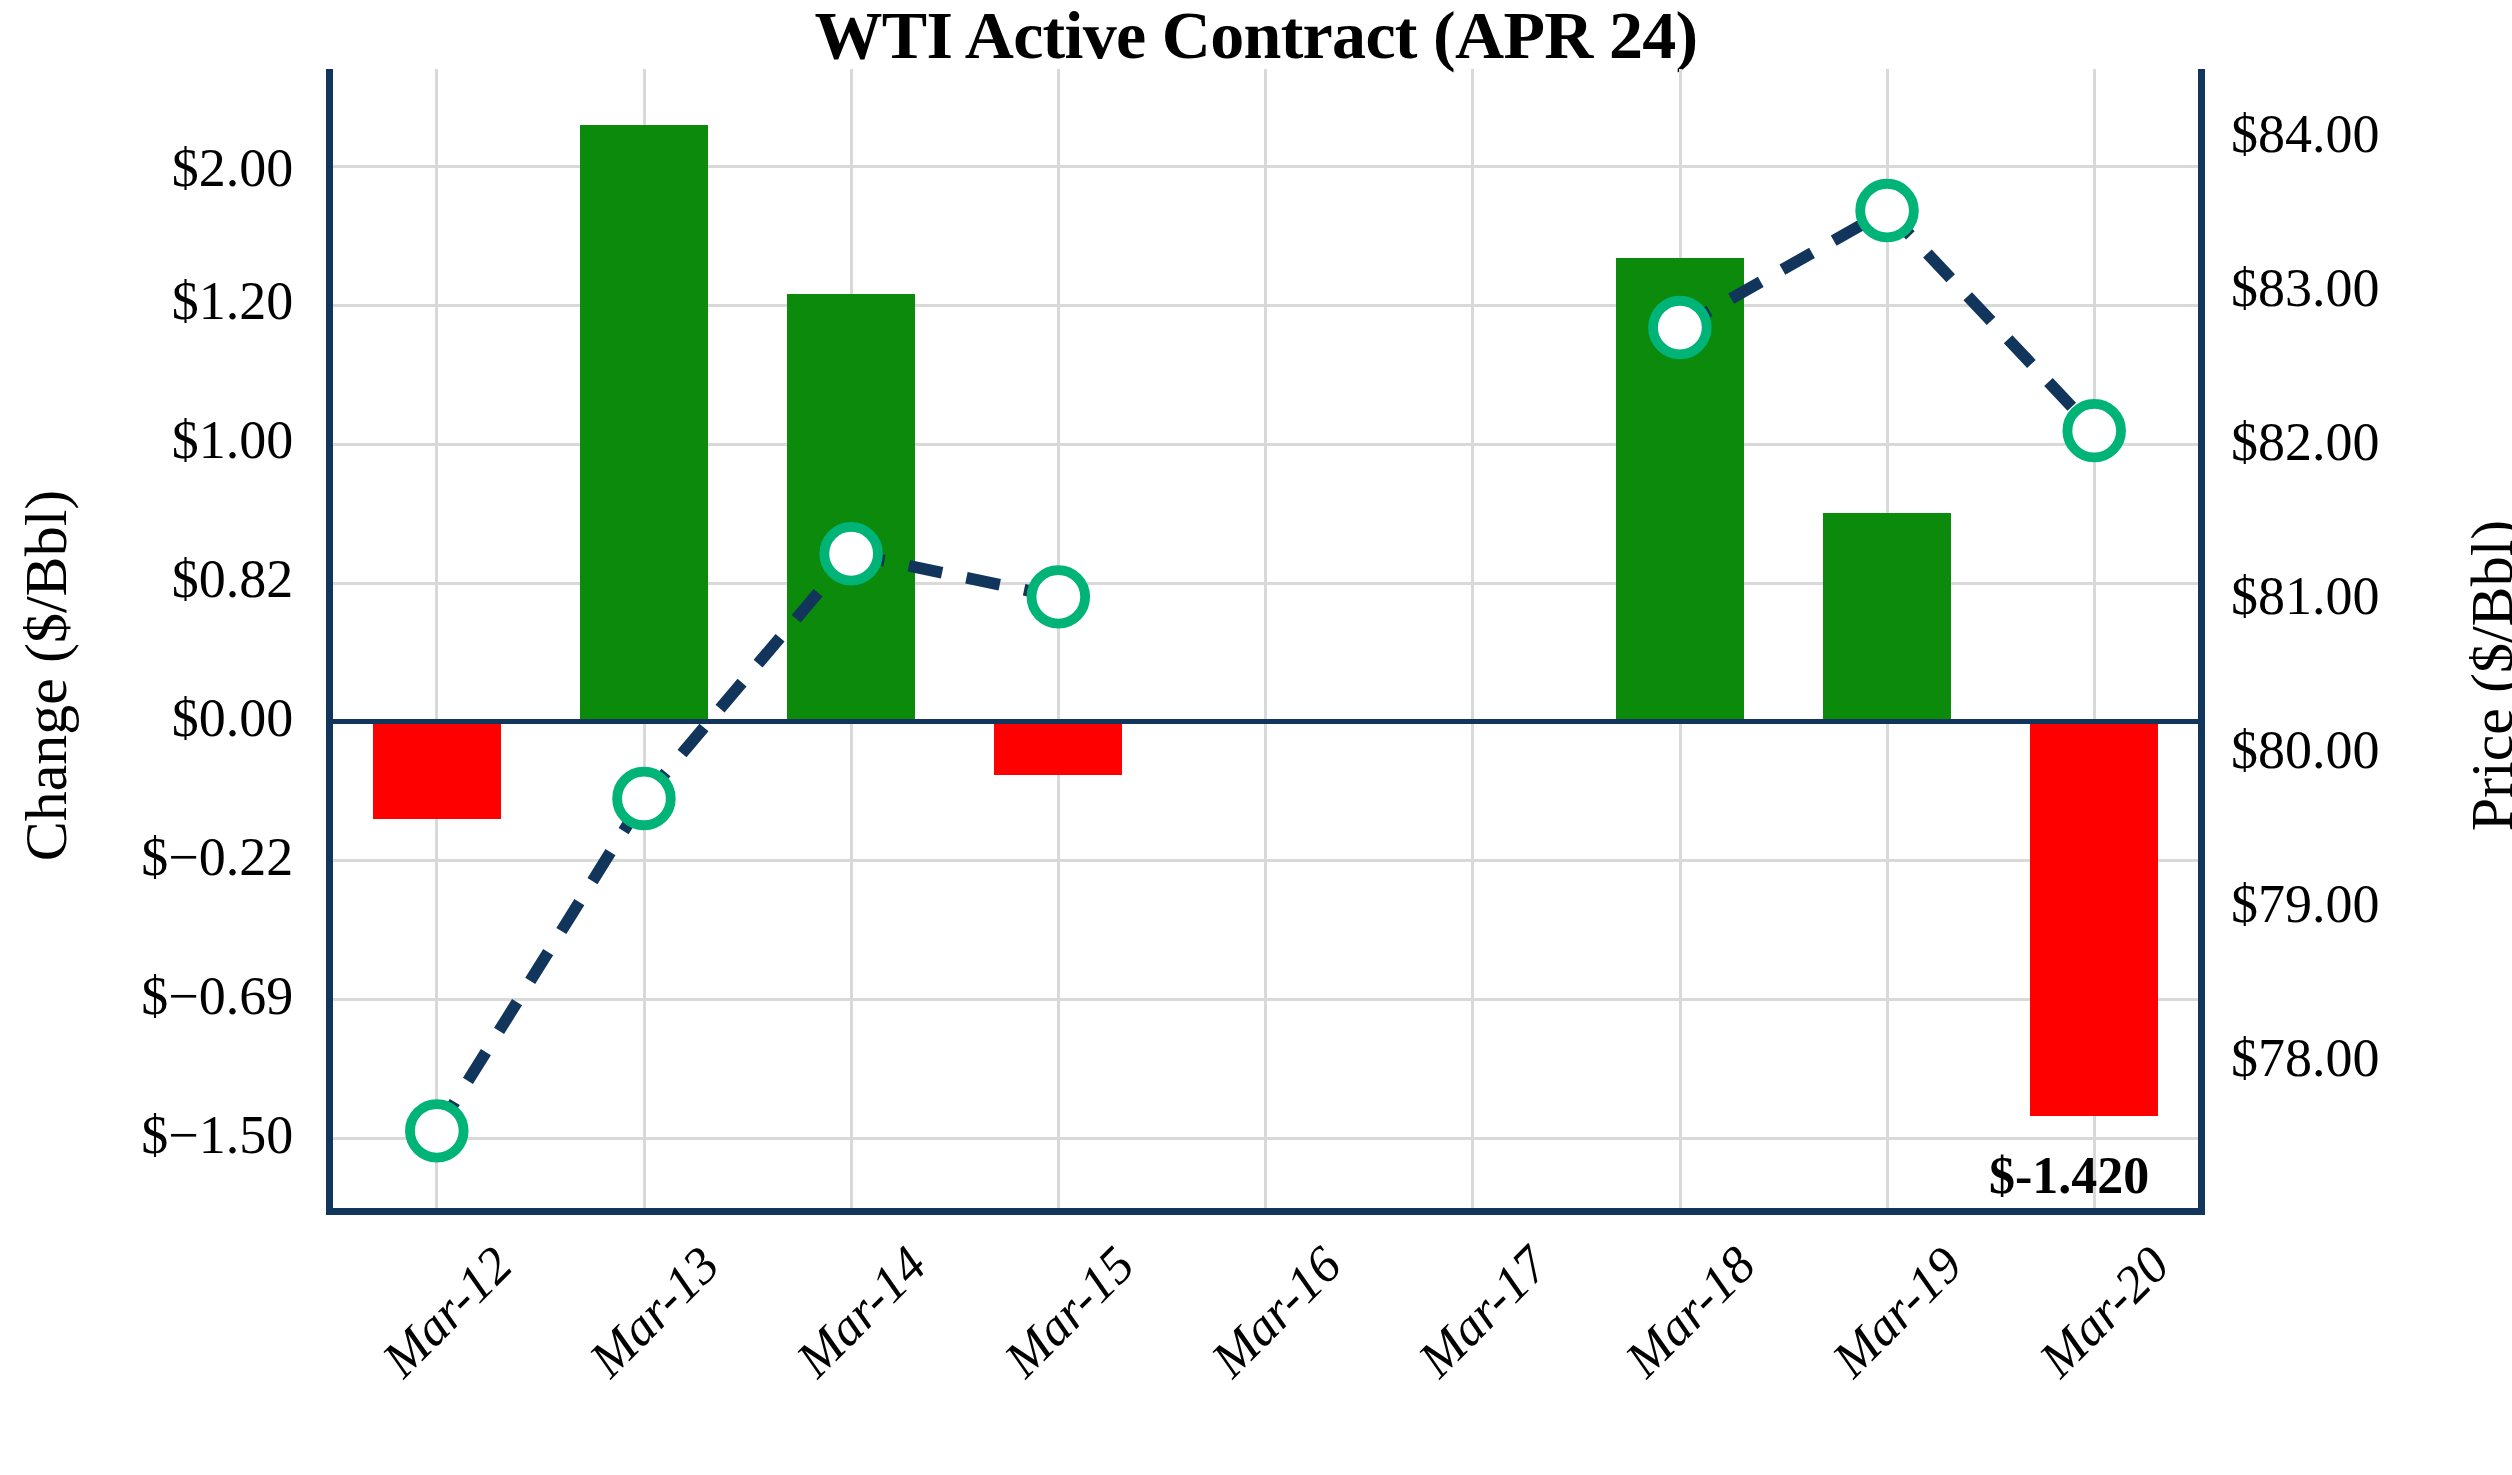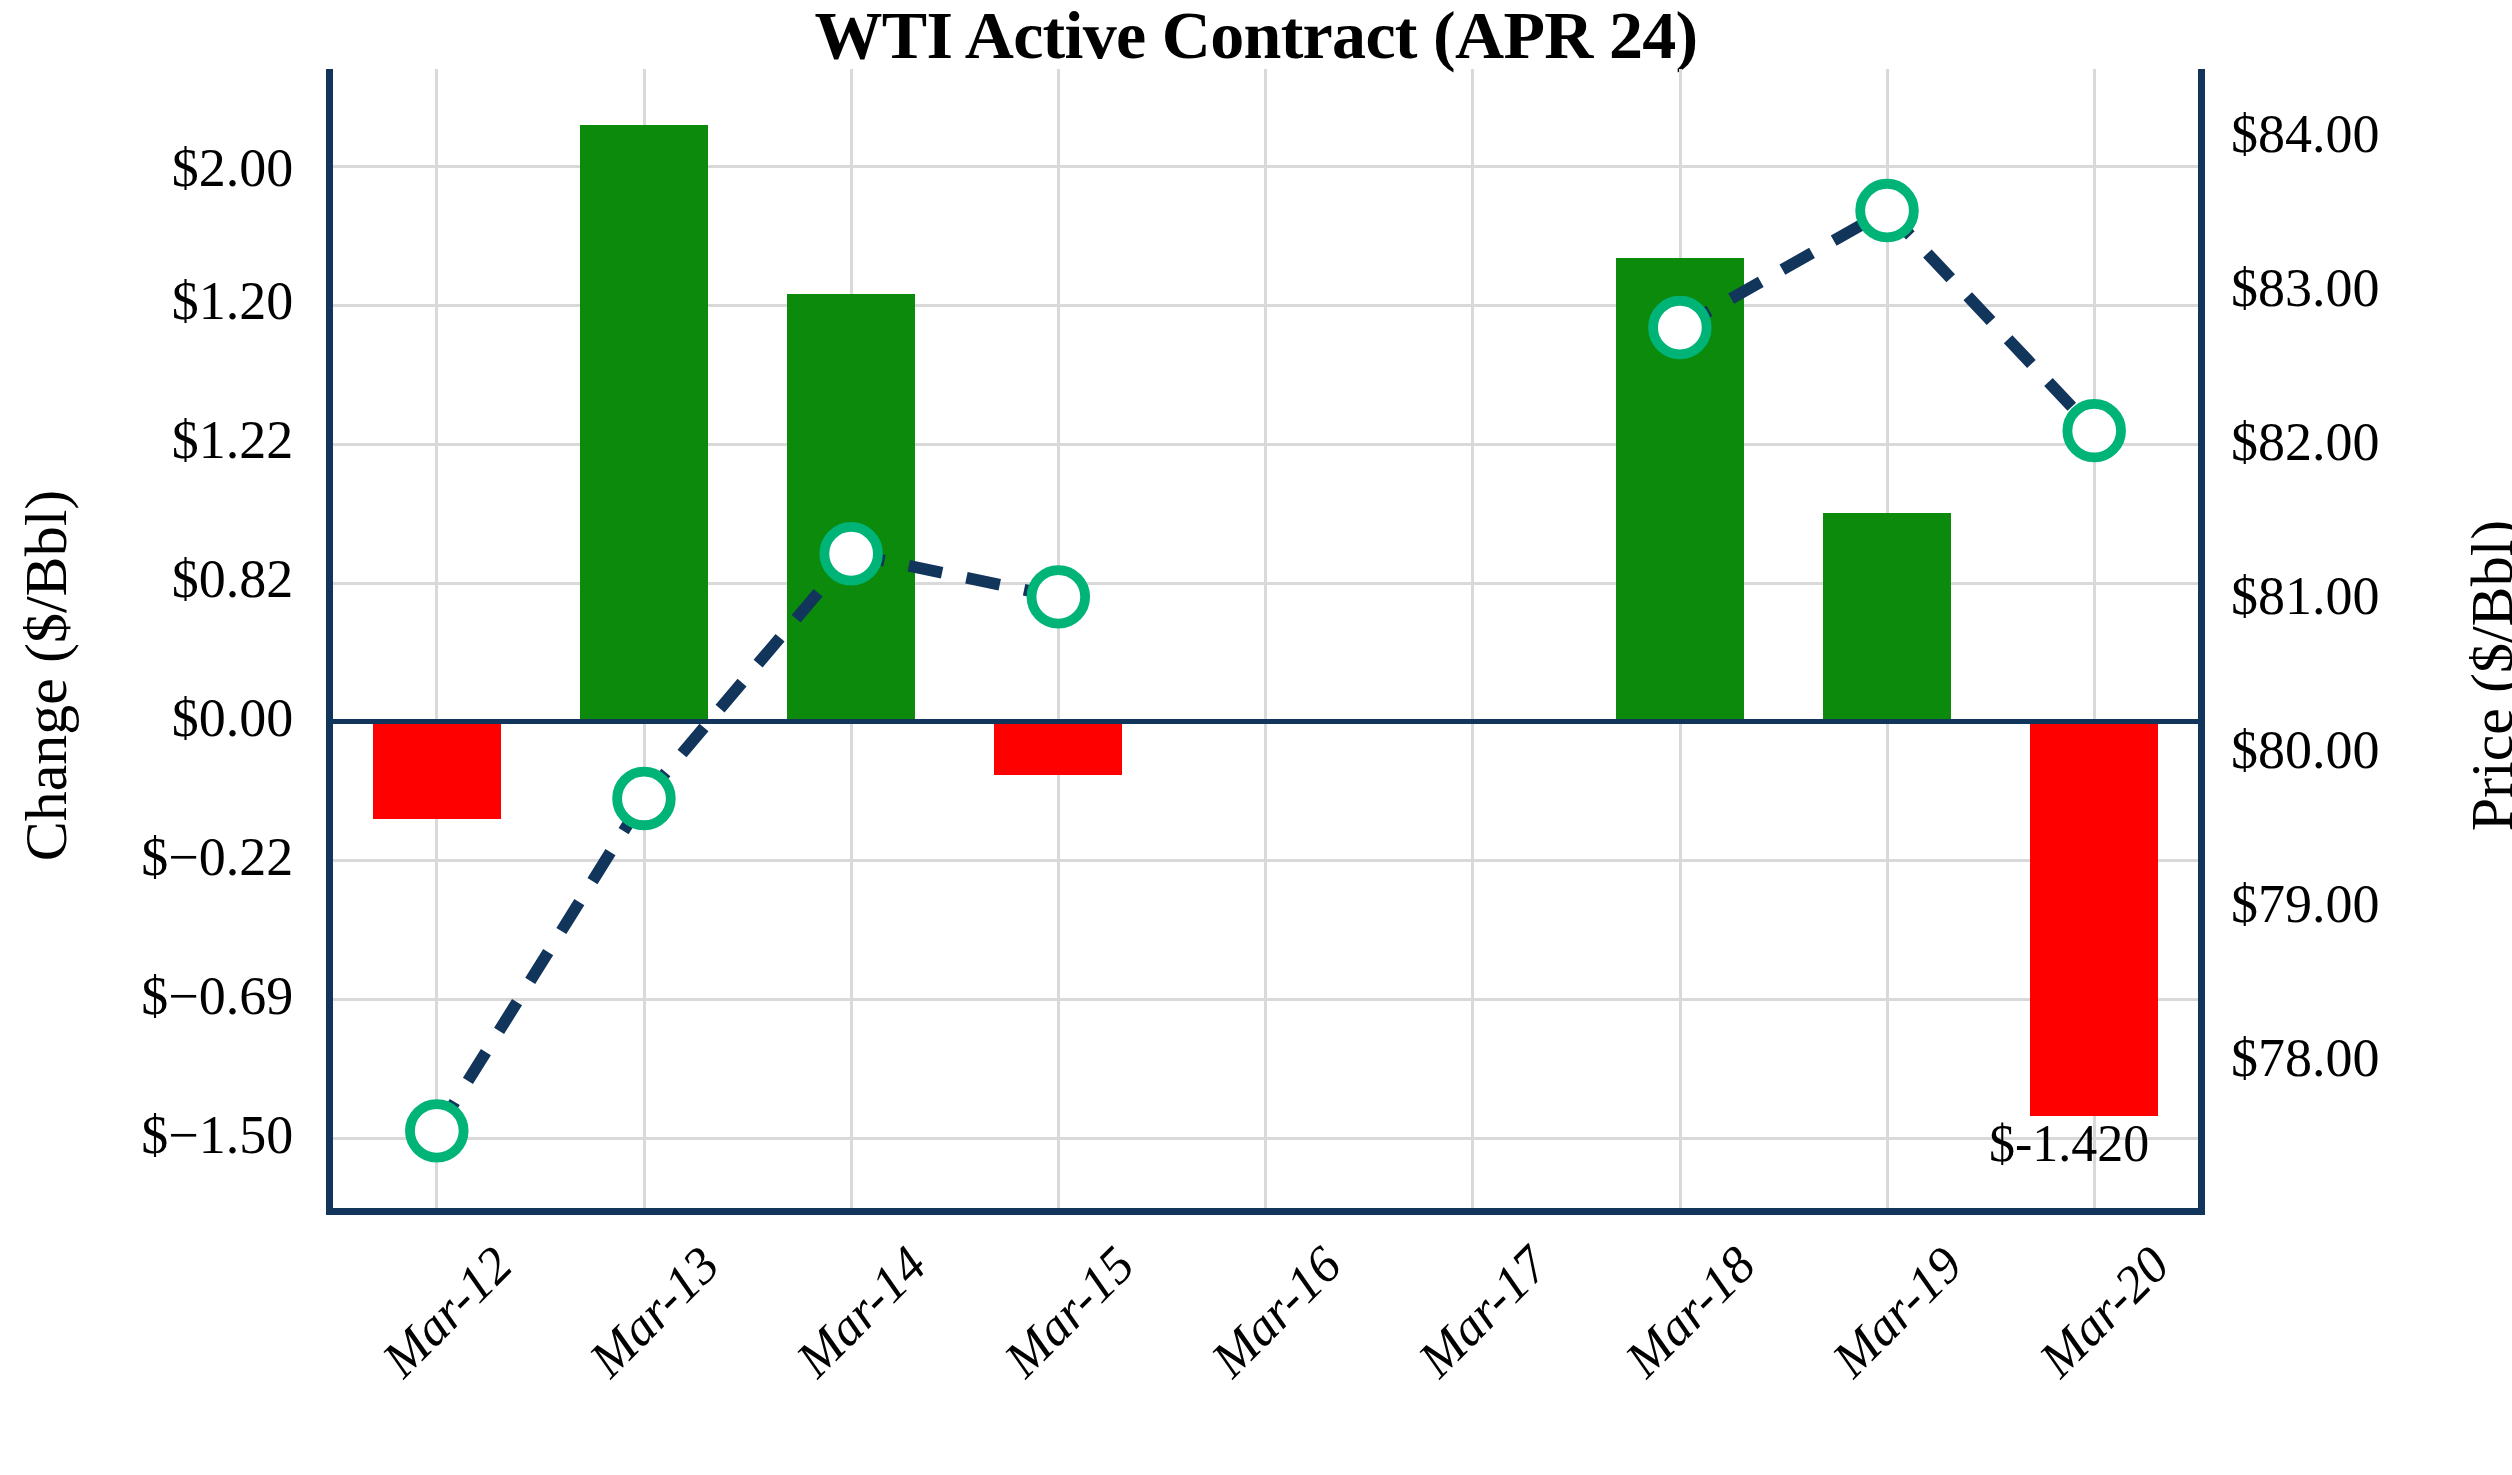--- a/index.html
+++ b/index.html
@@ -67,21 +67,21 @@
 <body>
 
 <div id="stage">
 
   <div class="chart-title">WTI Active Contract (APR 24)</div>
 
   <div class="ylab-left-wrap">
     <div id="left-ticks">
         <div class="tick-l" style="left: 18.3px; top: 137px;">$2.00</div>
         <div class="tick-l" style="left: 18.3px; top: 270px;">$1.20</div>
-        <div class="tick-l" style="left: 18.3px; top: 409px;">$1.22</div>
+        <div class="tick-l" style="left: 18.3px; top: 409px;">$1.00</div>
         <div class="tick-l" style="left: 18.3px; top: 548px;">$0.82</div>
         <div class="tick-l" style="left: 18.3px; top: 687px;">$0.00</div>
         <div class="tick-l" style="left: 18.3px; top: 826px;">$−0.22</div>
         <div class="tick-l" style="left: 18.3px; top: 965px;">$−0.69</div>
         <div class="tick-l" style="left: 18.3px; top: 1104px;">$−1.50</div>
       </div>
     <div id="right-ticks">
         <div class="tick-r" style="left: 2231px; top: 103px;">$84.00</div>
         <div class="tick-r" style="left: 2231px; top: 257px;">$83.00</div>
         <div class="tick-r" style="left: 2231px; top: 411px;">$82.00</div>
@@ -162,18 +162,18 @@
           <title>Mar-19: 83.53</title>
         </circle>
         <circle cx="2702.6666666666665" cy="552.8851351351366" r="41" fill="#FFFFFF" stroke="#00B377" stroke-width="15">
           <title>Mar-20: 82.1</title>
         </circle>
       </svg>
     <div class="spine spine-left"></div>
     <div class="spine spine-right"></div>
     <div class="spine spine-bottom"></div>
     <div id="labels">
-        <div class="data-label" style="left: 1663px; top: 1045px;">$-1.420</div>
+        <div class="data-label" style="left: 1663px; top: 1077px; font-weight: bold;">$-1.420</div>
       </div>
   </div>
 
 </div>
 
 
 </body></html>

